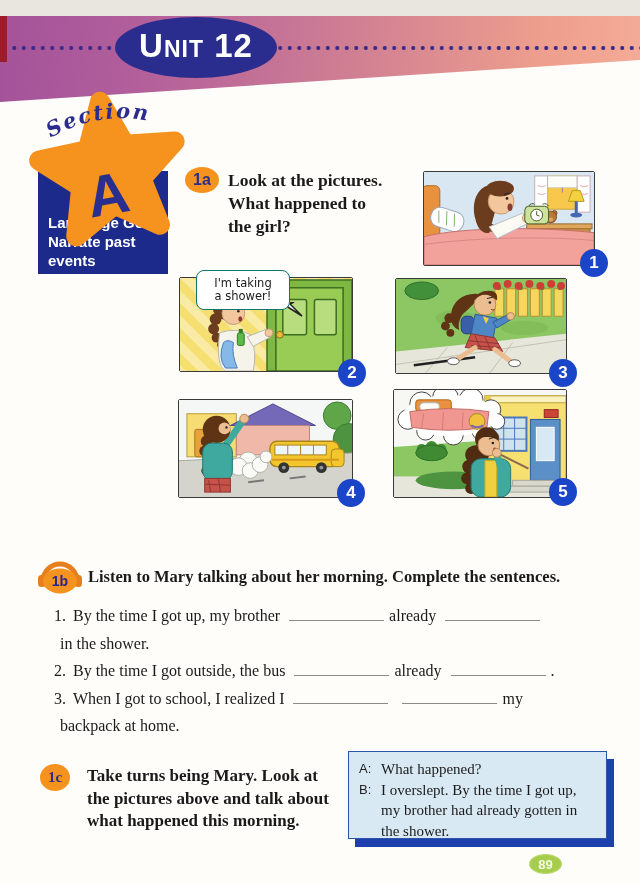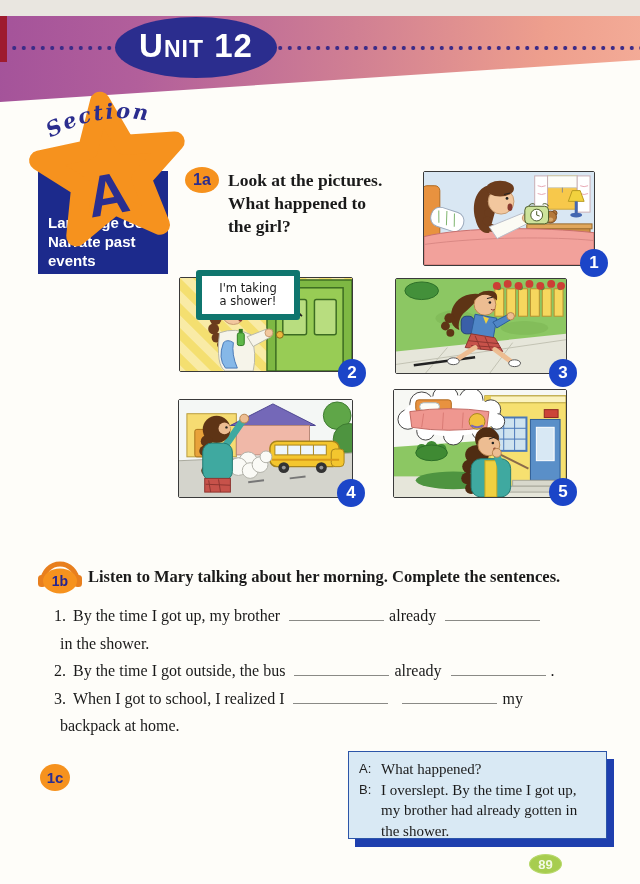--- a/index.html
+++ b/index.html
@@ -25,39 +25,39 @@
   .goal-box{position:absolute;left:38px;top:155px;width:130px;height:103px;background:#1c2a8c;z-index:4;
         color:#fff;font-family:"Liberation Sans",sans-serif;font-weight:bold;font-size:15px;
         line-height:19px;padding:42px 0 0 10px;box-sizing:border-box;}
 
   
   .main-title{position:absolute;left:184px;top:109px;font-size:28px;font-weight:bold;color:#ee9a1f;
         letter-spacing:.2px;}
   .badge-oval{position:absolute;border-radius:50%;background:#f6921e;display:flex;align-items:center;
         justify-content:center;color:#2b2d8e;font-family:"Liberation Sans",sans-serif;font-weight:bold;}
   .b1a{left:185px;top:151px;width:34px;height:26px;font-size:16px;}
-  .b1c{left:40px;top:748px;width:30px;height:27px;font-size:15px;}
+  .b1c{left:40px;top:748px;width:30px;height:27px;font-size:15px;font-family:Liberation Serif, serif;}
   .prompt-1a{position:absolute;left:228px;top:153px;font-size:17.5px;font-weight:bold;line-height:23px;}
 
   
   .pic{position:absolute;border:1.5px solid #3a3a3a;border-radius:2px;box-sizing:border-box;
        background:#fff;}
   .pic svg{display:block;width:100%;height:100%;}
   .p1{left:423px;top:155px;width:172px;height:95px;}
   .p2{left:179px;top:261px;width:174px;height:95px;}
   .p3{left:395px;top:262px;width:172px;height:96px;}
   .p4{left:178px;top:383px;width:175px;height:99px;}
   .p5{left:393px;top:373px;width:174px;height:109px;}
   .num-badge{position:absolute;width:28px;height:28px;border-radius:50%;background:#1b45c8;
        color:#fff;font-family:"Liberation Sans",sans-serif;font-weight:bold;font-size:17px;
        display:flex;align-items:center;justify-content:center;z-index:6;}
   .n1{left:580px;top:233px;} .n2{left:338px;top:343px;} .n3{left:549px;top:343px;}
   .n4{left:337px;top:463px;} .n5{left:549px;top:462px;}
   .speech-bubble{position:absolute;left:196px;top:254px;width:92px;height:38px;background:#fff;
-       border:6px solid #0f766e;border-radius:3px;z-index:6;display:flex;align-items:center;
+       border:1px solid #0f766e;border-radius:8px;z-index:6;display:flex;align-items:center;
        justify-content:center;text-align:center;font-family:"DejaVu Sans",sans-serif;
        font-size:11.5px;line-height:13px;}
   .bubble-tail{position:absolute;left:278px;top:286px;z-index:5;}
 
   
   .b1b-svg{position:absolute;left:36px;top:541px;z-index:2;}
   .heading-1b{position:absolute;left:88px;top:551px;font-size:16.5px;font-weight:bold;}
   .sent-list{position:absolute;left:0;top:586px;width:620px;font-size:16px;line-height:27.5px;}
   .sent{padding-left:54px;}
   .sent .snum{display:inline-block;width:19px;}
@@ -415,20 +415,23 @@
     </div>
     <div class="sent">
       <span class="snum">3.</span><span>When I got to school, I realized I</span>
       <span class="blank"></span><span></span>
       <span class="blank"></span><span>my</span>
     </div>
     <div class="sent cont">backpack at home.</div>
   </div>
 
   <div class="badge-oval b1c">1c</div>
+  <div class="prompt-1c pre">Take turns being Mary. Look at
+the pictures above and talk about
+what happened this morning.</div>
 
   <div class="dialog">
     <div class="dlg-row">
       <span class="dlg-speaker">A:</span>
       <span class="dlg-text">What happened?</span>
     </div>
     <div class="dlg-row">
       <span class="dlg-speaker">B:</span>
       <span class="dlg-text">I overslept. By the time I got up, my brother had already gotten in the shower.</span>
     </div>

